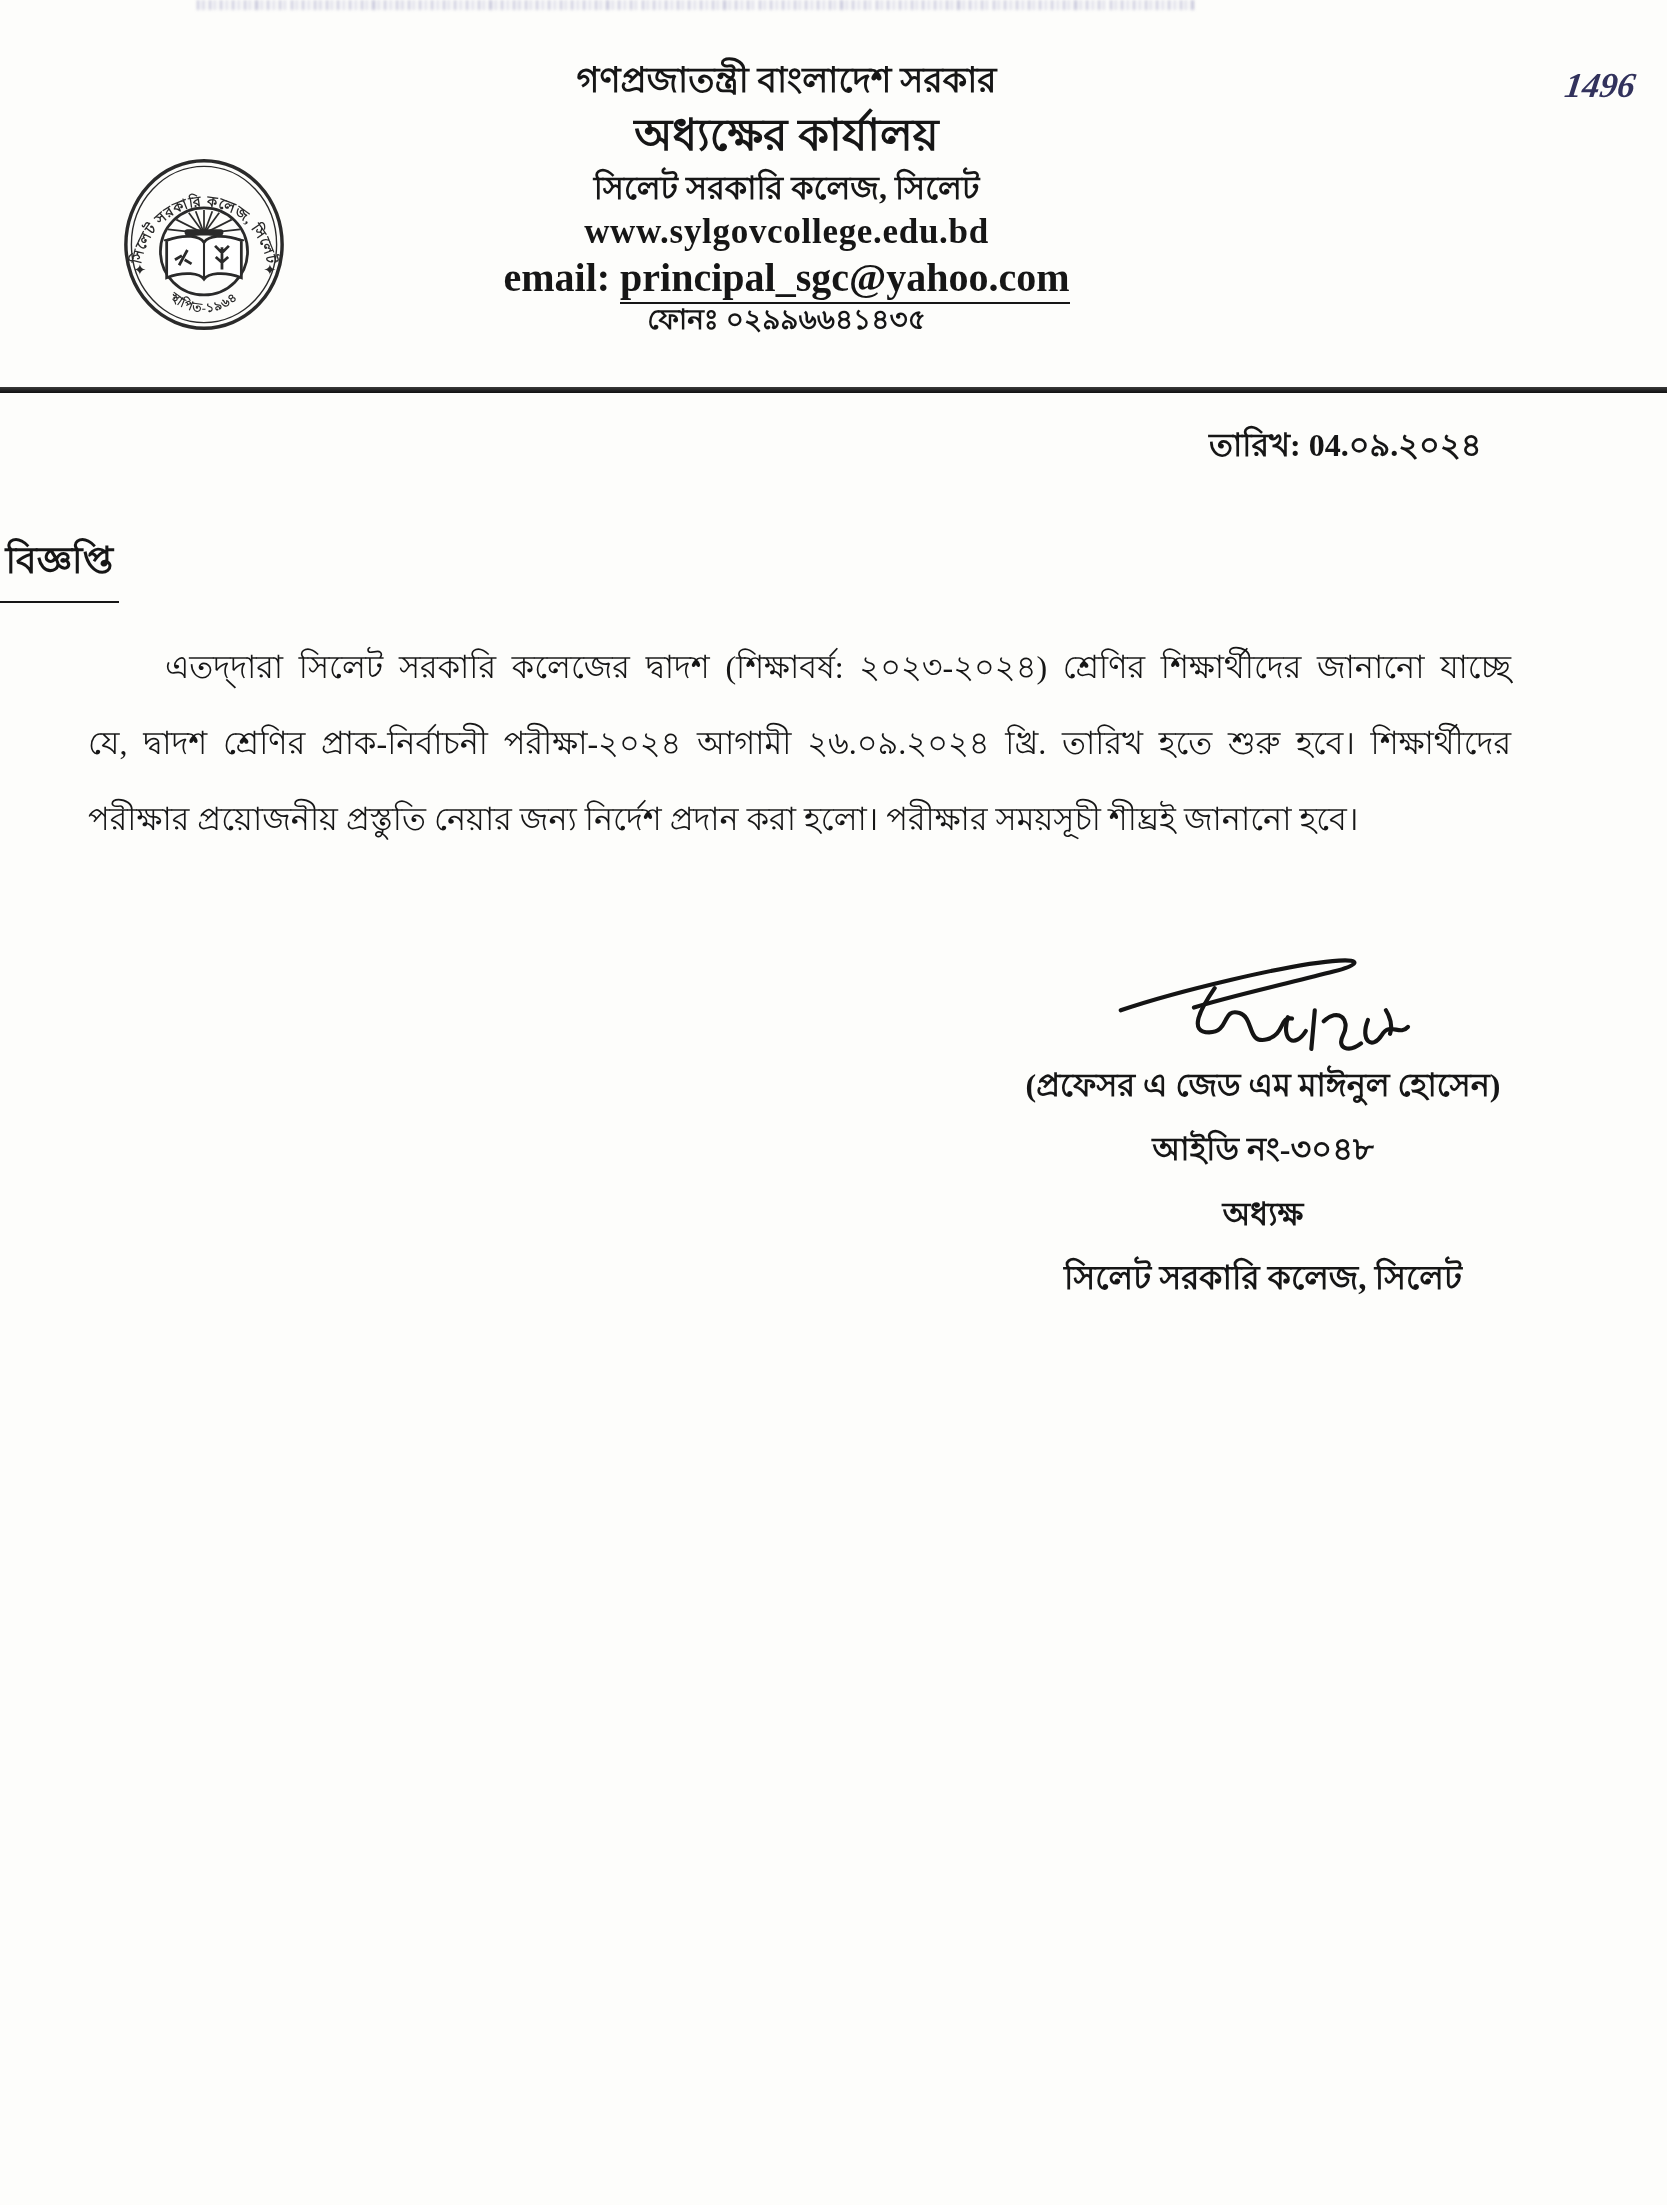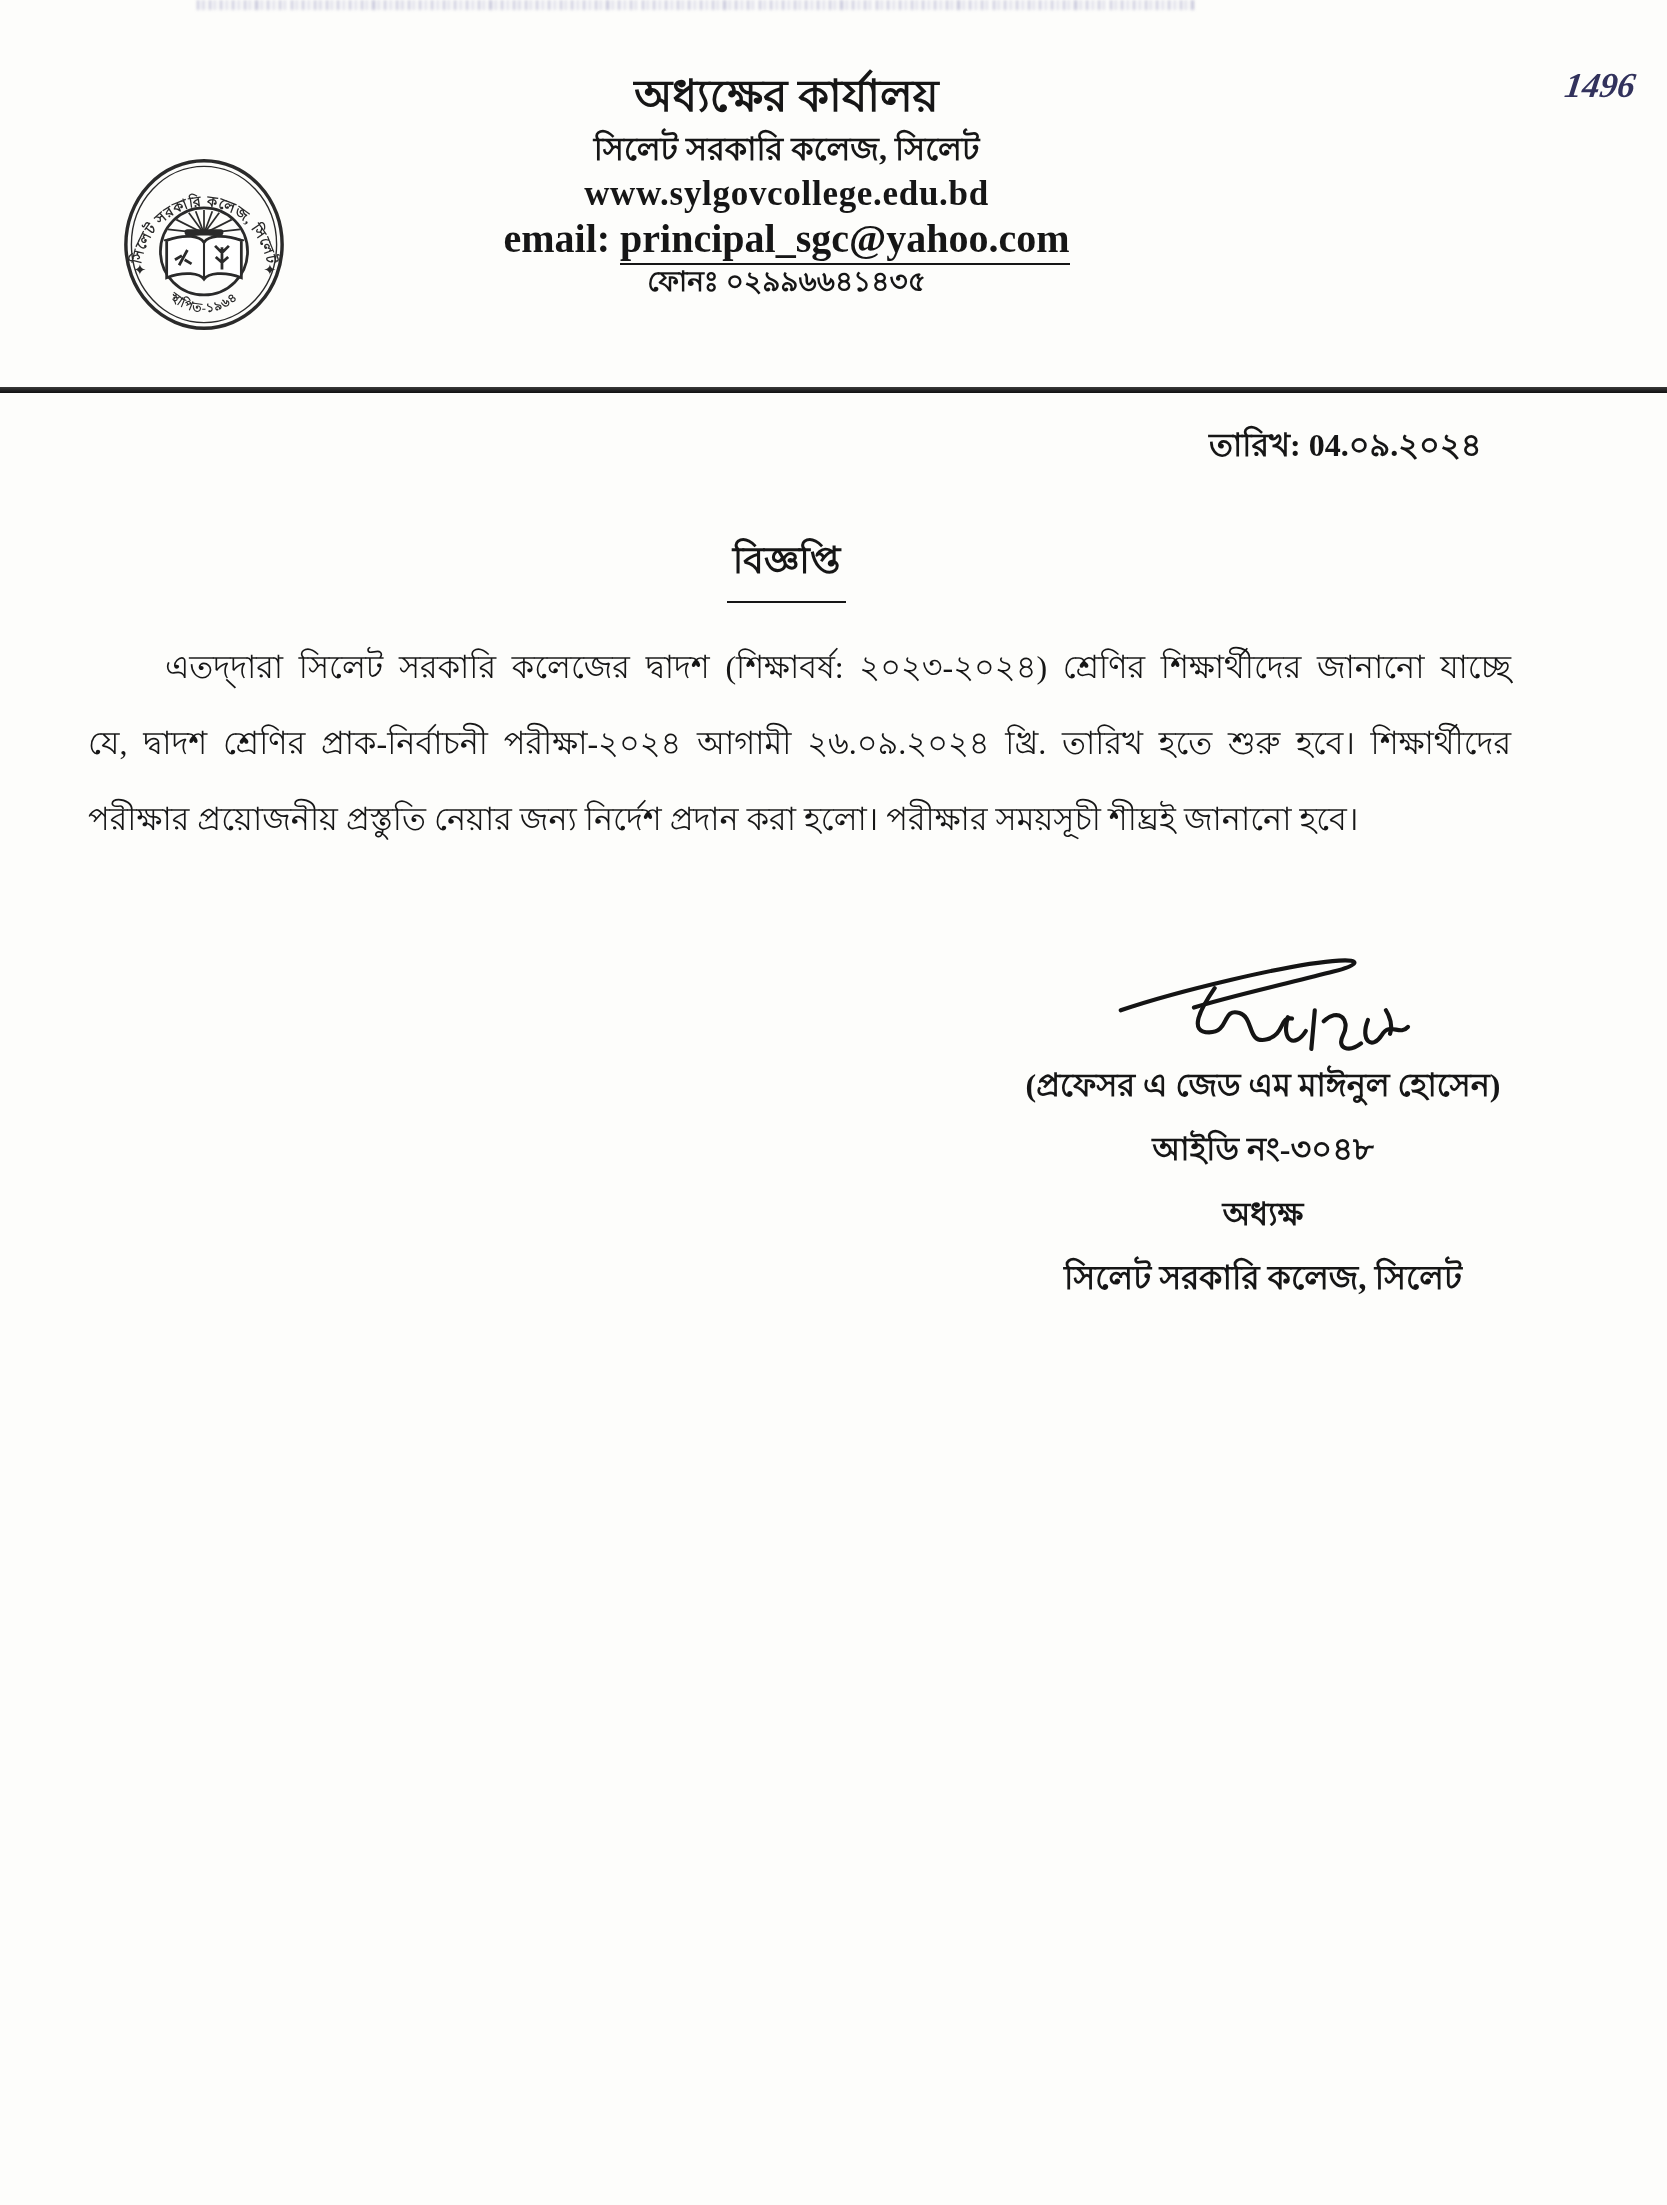--- a/index.html
+++ b/index.html
@@ -36,21 +36,21 @@
   .h-phone{font-size:28px;font-weight:700;line-height:1.1;margin-top:5.5px;}
   .seal{position:absolute;left:121px;top:156px;}
   .divider{
     position:absolute;left:0;top:387px;width:1667px;height:5.5px;
     background:linear-gradient(0deg,#101010,#3a3a3a);
   }
   .date-line{
     position:absolute;left:1209px;top:420px;
     font-size:32px;font-weight:600;
   }
-  .title-wrap{position:absolute;left:0;top:531px;width:1573px;text-align:center;}
+  .title-wrap{position:absolute;left:0;top:531px;width:1573px;text-align:left;}
   .notice-title{
     display:inline-block;font-size:37px;font-weight:700;
     border-bottom:2.8px solid #161616;padding:0 5.5px 7px 5.5px;
   }
   .body-text{
     position:absolute;left:88px;top:629px;width:1423px;
     font-size:32px;font-weight:500;
   }
   .body-line{line-height:76px;white-space:nowrap;}
   .body-line.justified{white-space:normal;text-align:justify;text-align-last:justify;}
@@ -111,20 +111,21 @@
 
     <text font-size="21" font-weight="700" fill="#2a2a2a" letter-spacing="1">
       <textPath href="#arcTop" startOffset="50%" text-anchor="middle">সিলেট সরকারি কলেজ, সিলেট</textPath>
     </text>
     <text font-size="18" font-weight="700" fill="#2a2a2a" letter-spacing="1">
       <textPath href="#arcBottom" startOffset="50%" text-anchor="middle">স্থাপিত-১৯৬৪</textPath>
     </text>
   </svg>
 
   <div class="header-block">
+    <div class="h-gov">গণপ্রজাতন্ত্রী বাংলাদেশ সরকার</div>
     <div class="h-office">অধ্যক্ষের কার্যালয়</div>
     <div class="h-college">সিলেট সরকারি কলেজ, সিলেট</div>
     <div class="h-web">www.sylgovcollege.edu.bd</div>
     <div class="h-email"><span>email: </span><span class="email-underline">principal_sgc@yahoo.com</span></div>
     <div class="h-phone">ফোনঃ ০২৯৯৬৬৪১৪৩৫</div>
   </div>
 
   <div class="divider"></div>
 
   <div class="date-line">তারিখ: 04.০৯.২০২৪</div>

